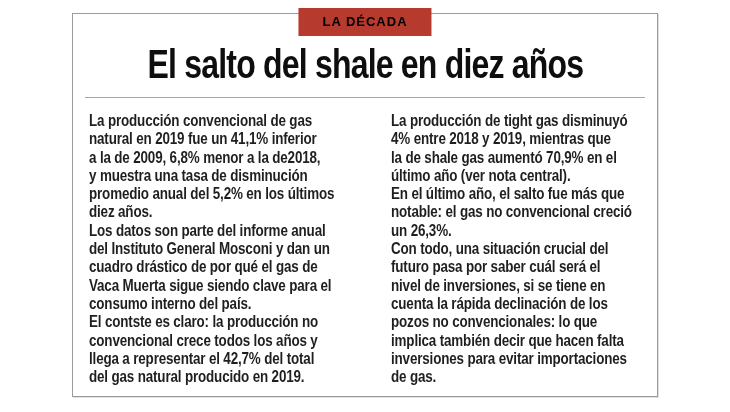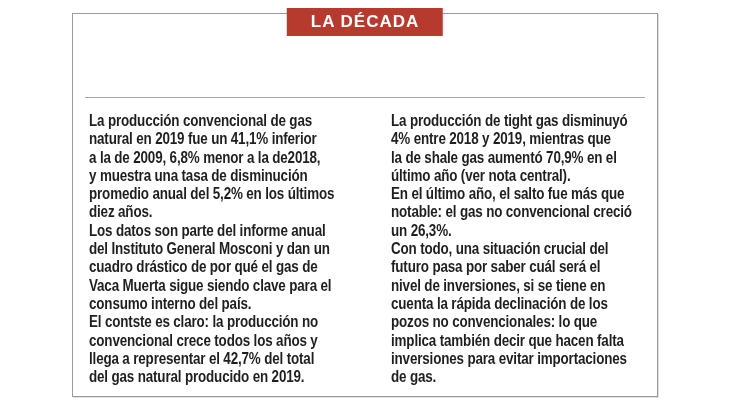--- a/index.html
+++ b/index.html
@@ -24,23 +24,23 @@
     background: #ffffff;
     border: 1px solid #9b9b9b;
     box-shadow: 1px 1px 0 rgba(0,0,0,0.12);
   }
   .badge {
     position: absolute;
     top: -6px;
     left: 50%;
     transform: translateX(-50%);
     background: #b73a2e;
-    color: #ffffff;
+    color: #000000;
     font-weight: bold;
-    font-size: 17px;
+    font-size: 13px;
     line-height: 28px;
     height: 28px;
     padding: 0 24px;
     letter-spacing: 1px;
     white-space: nowrap;
     z-index: 2;
   }
   .headline-wrap {
     position: absolute;
     top: 28px;
@@ -92,20 +92,23 @@
     white-space: pre-line;
   }
 </style>
 </head>
 <body>
 
 <div class="stage">
   <div class="card">
     <div class="badge">LA DÉCADA</div>
 
+    <div class="headline-wrap">
+      <span class="headline">El salto del shale en diez años</span>
+    </div>
 
     <div class="rule"></div>
 
     <div class="columns">
       <div class="col">
         <span class="col-text">La producción convencional de gas
 natural en 2019 fue un 41,1% inferior
 a la de 2009, 6,8% menor a la de2018,
 y muestra una tasa de disminución
 promedio anual del 5,2% en los últimos

